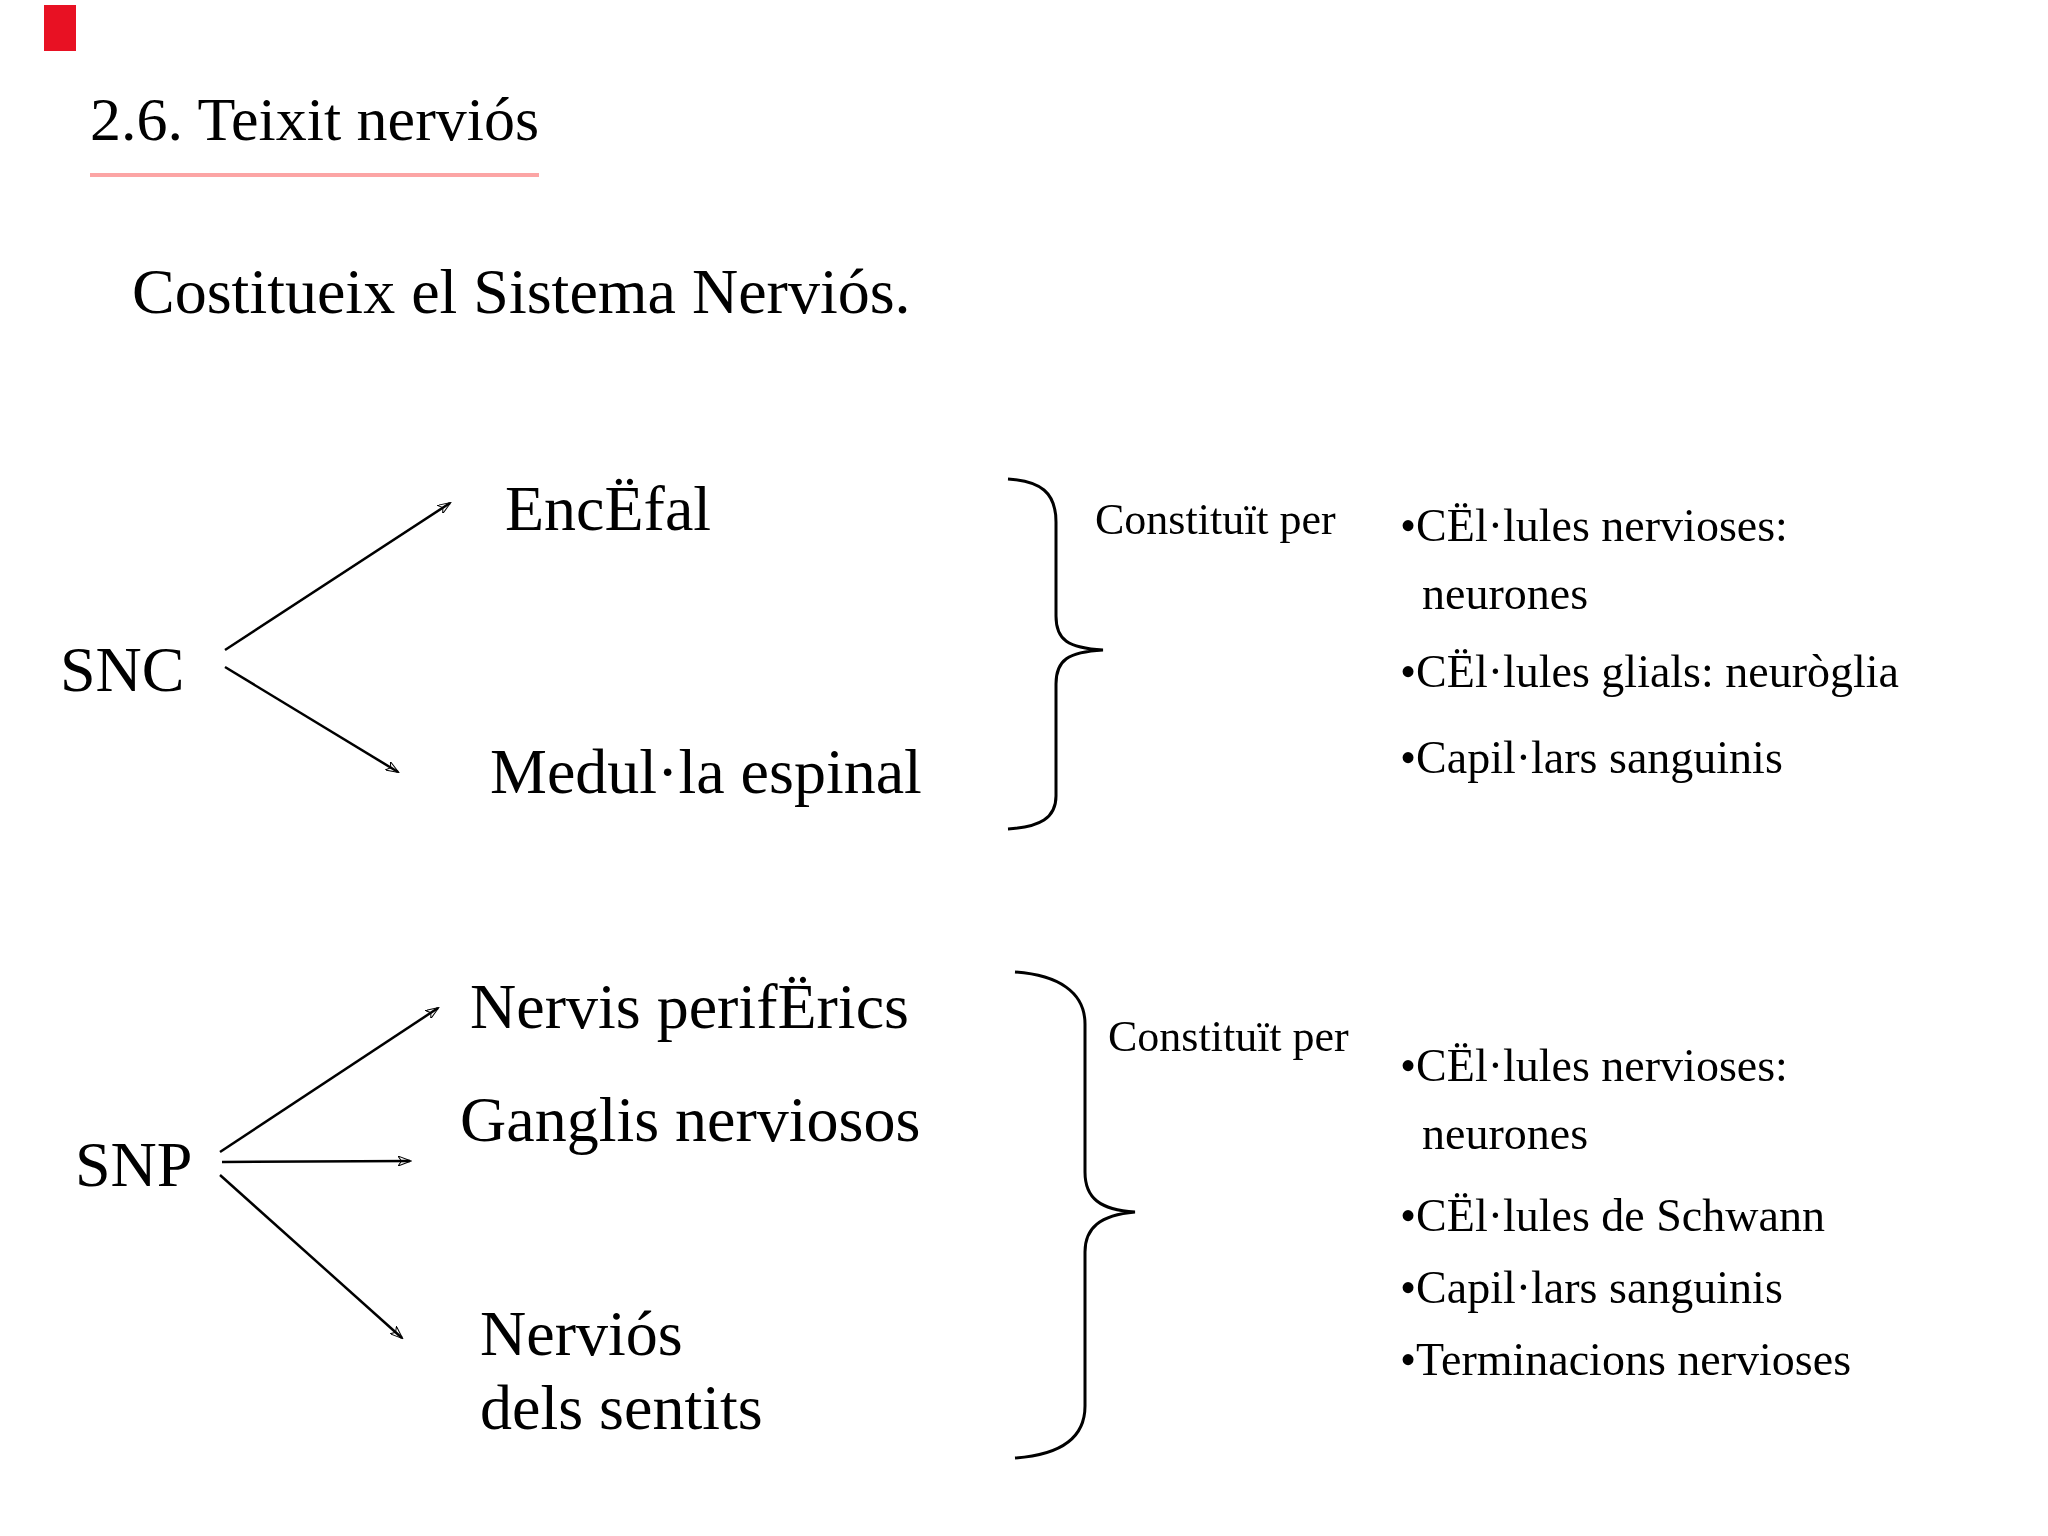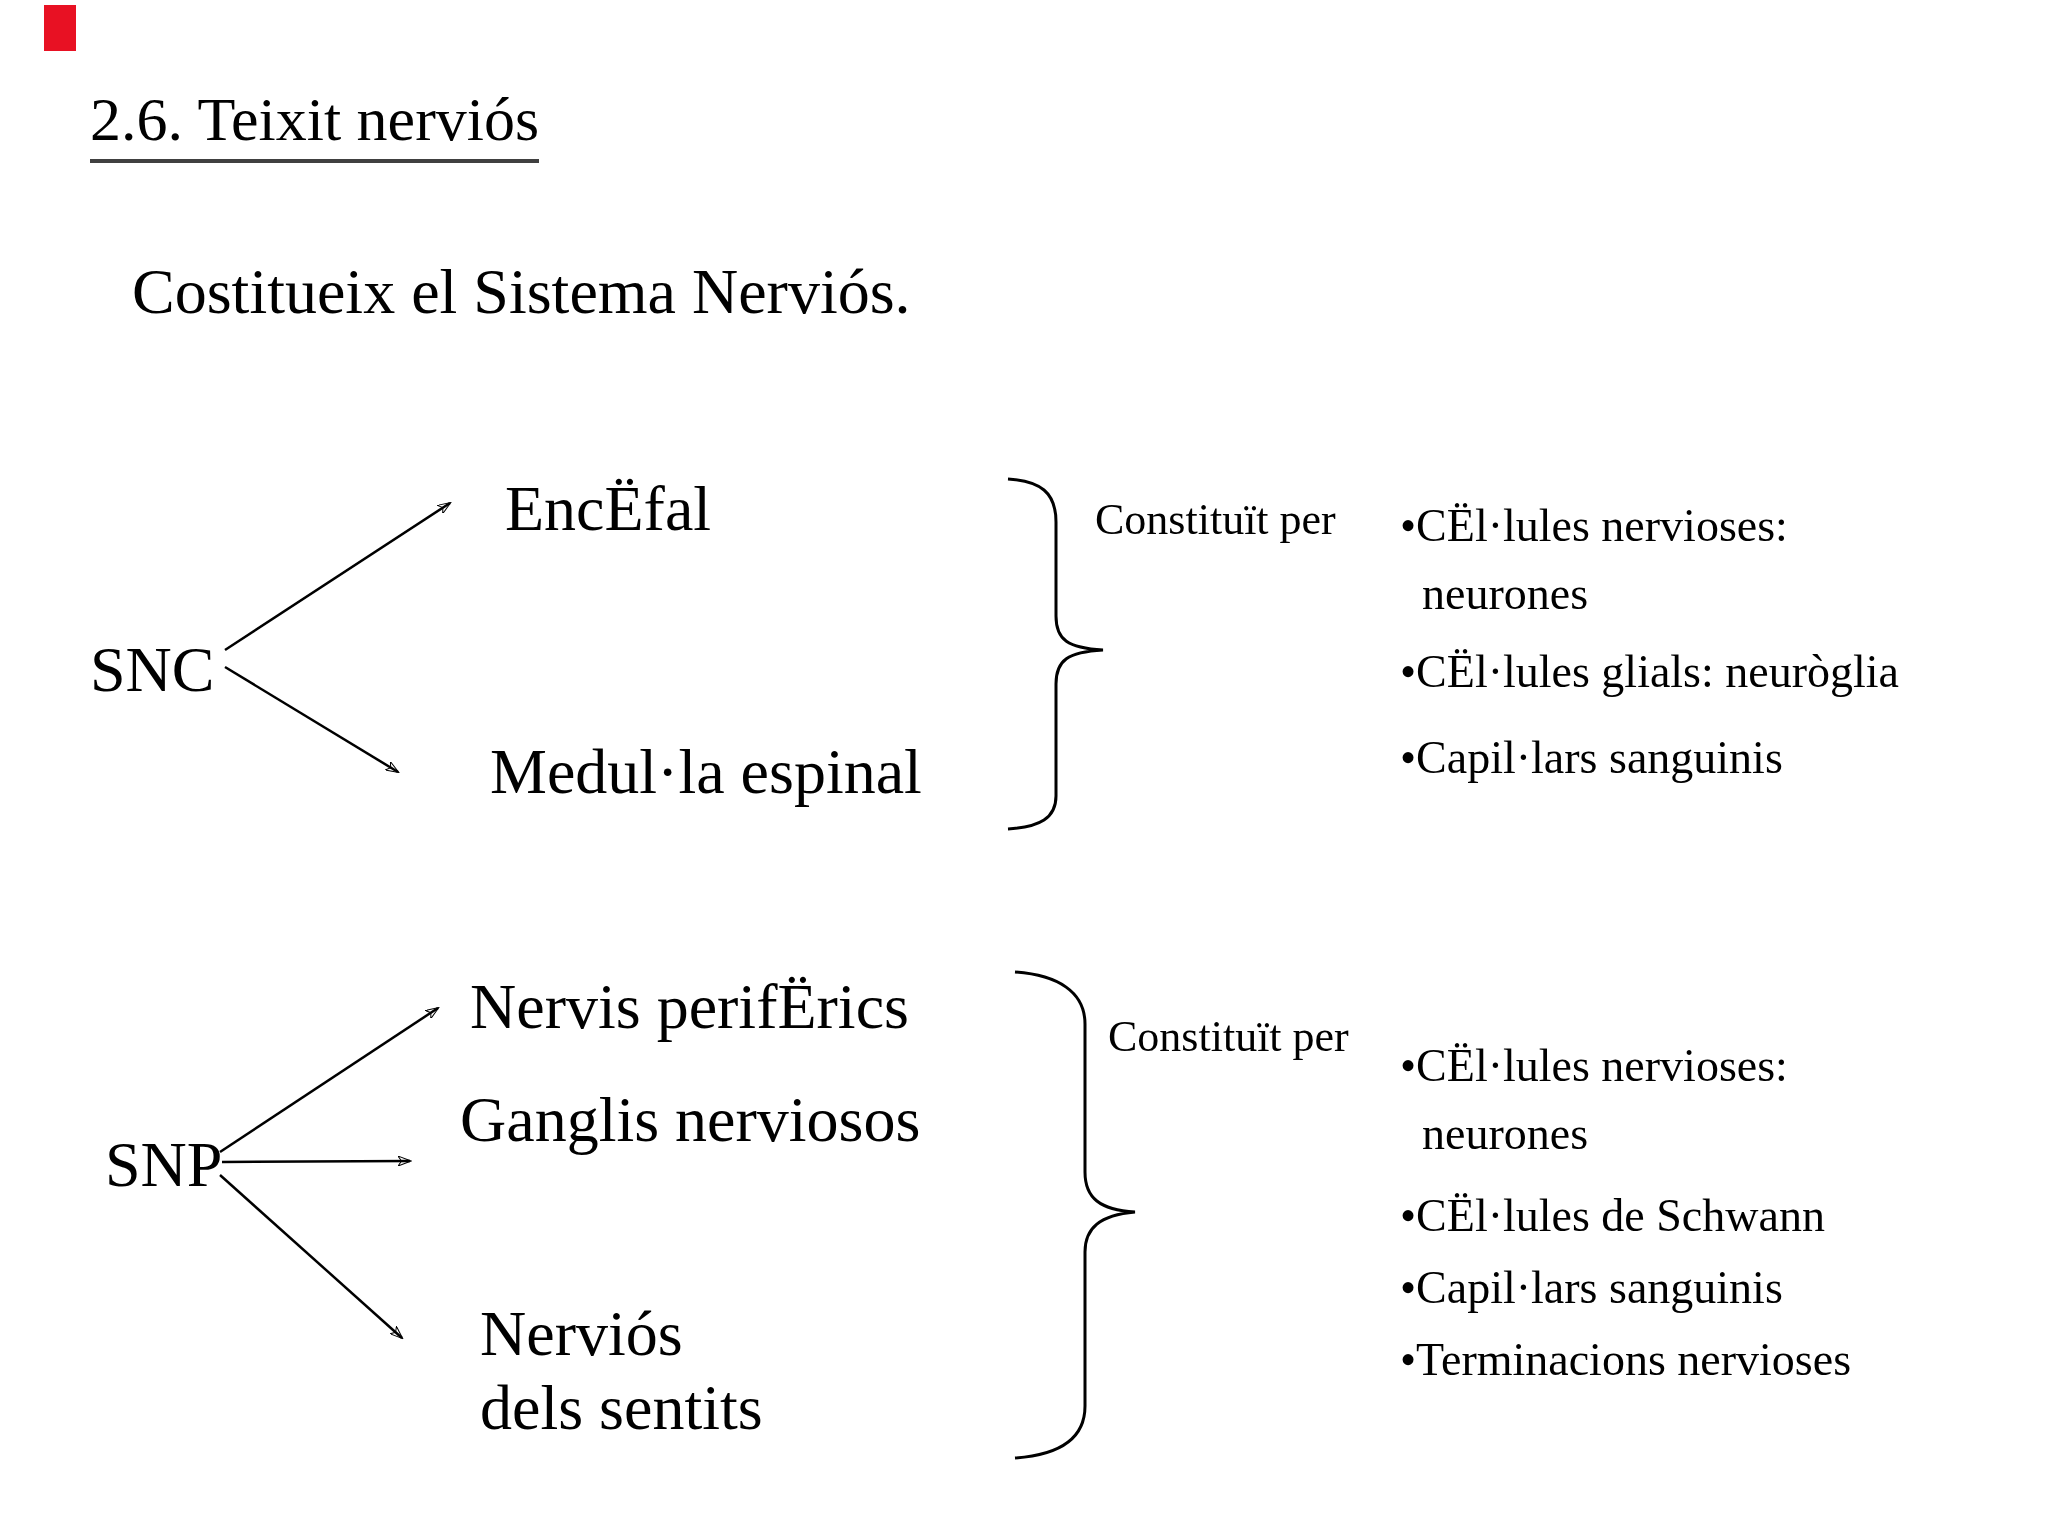--- a/index.html
+++ b/index.html
@@ -6,23 +6,23 @@
   .slide{
     position:relative;
     width:2048px;height:1536px;
     background:#ffffff;
     font-family:"Liberation Serif","DejaVu Serif",serif;
     color:#000000;
     overflow:hidden;
   }
   .abs{position:absolute;white-space:nowrap;line-height:1;}
   .red-marker{position:absolute;left:44px;top:5px;width:32px;height:46px;background:#e81123;}
-  .title{font-size:62px;border-bottom:4px solid #404040;padding-bottom:9px;}
+  .title{font-size:62px;border-bottom:4px solid #fca5a5;padding-bottom:23px;}
   .subtitle{font-size:64px;margin-top:17px;}
-  .sys-label{font-size:64px;margin-left:30px;}
+  .sys-label{font-size:64px;}
   .item{font-size:64px;}
   .connector-label{font-size:44px;}
   .bullet-line{font-size:46px;}
   svg.overlay{position:absolute;left:0;top:0;width:2048px;height:1536px;}
   svg.overlay path, svg.overlay line{stroke:#000;fill:none;}
 </style>
 </head>
 <body>
 
 <div class="slide">

